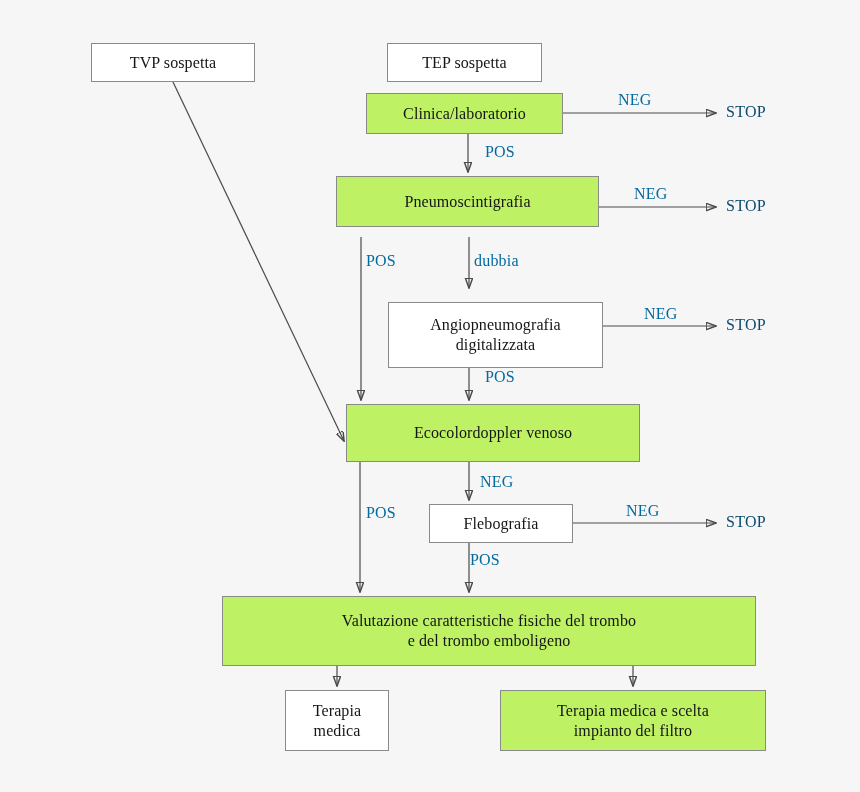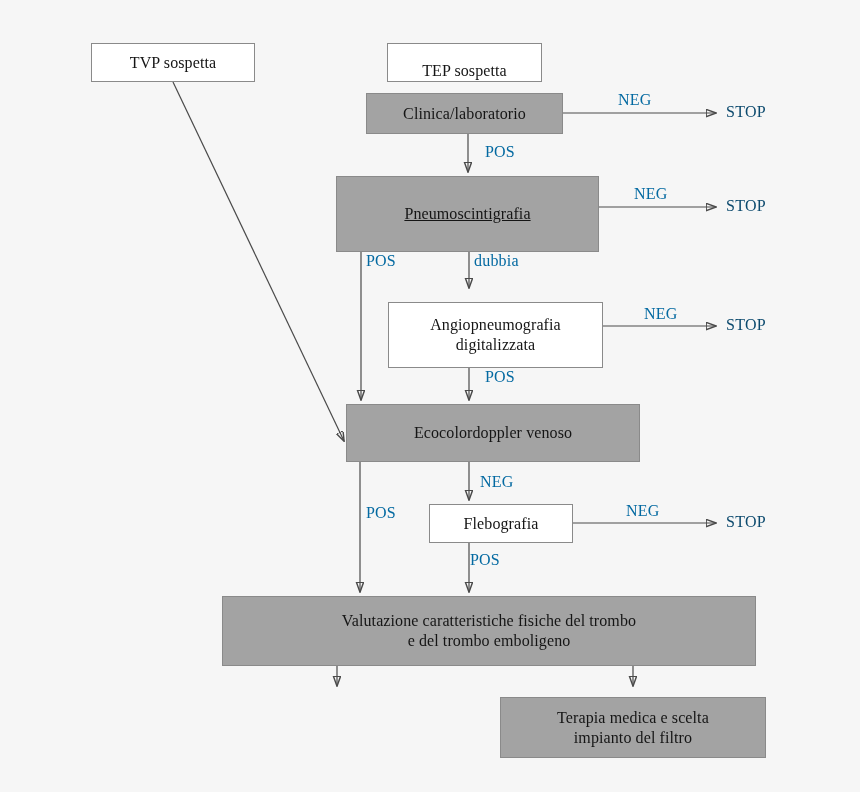--- a/index.html
+++ b/index.html
@@ -13,21 +13,21 @@
     width: 860px;
     height: 792px;
     background: #f6f6f6;
     font-family: "Liberation Serif", "DejaVu Serif", serif;
     overflow: hidden;
   }
   .node {
     position: absolute;
     box-sizing: border-box;
     border: 1px solid #8a8a8a;
-    background: #a3a3a3;
+    background: #bef264;
     display: flex;
     align-items: center;
     justify-content: center;
     text-align: center;
     color: #151515;
     font-size: 16px;
     line-height: 1.22;
     letter-spacing: 0.1px;
   }
   .node.white { background: #ffffff; }
@@ -99,29 +99,29 @@
 
     <line x1="337" y1="659" x2="337" y2="686" marker-end="url(#arrow)"></line>
 
     <line x1="633" y1="659" x2="633" y2="686" marker-end="url(#arrow)"></line>
   </svg>
 
   <div class="node white" style="left:91px; top:43px; width:164px; height:39px;">
     <span>TVP sospetta</span>
   </div>
 
-  <div class="node white" style="left:387px; top:43px; width:155px; height:39px;align-items:flex-end;">
+  <div class="node white" style="left:387px; top:43px; width:155px; height:39px;">
     <span>TEP sospetta</span>
   </div>
 
   <div class="node" style="left:366px; top:93px; width:197px; height:41px;">
     <span>Clinica/laboratorio</span>
   </div>
 
-  <div class="node" style="left:336px; top:176px; width:263px; height:76px;text-decoration:underline;">
+  <div class="node" style="left:336px; top:176px; width:263px; height:51px;">
     <span>
       <span>Pneumoscintigrafia</span>
     </span>
   </div>
 
   <div class="node white" style="left:388px; top:302px; width:215px; height:66px;">
     <span>
       <span>Angiopneumografia</span>
       <span>digitalizzata</span>
     </span>
@@ -135,22 +135,28 @@
     <span>Flebografia</span>
   </div>
 
   <div class="node" style="left:222px; top:596px; width:534px; height:70px;">
     <span>
       <span>Valutazione caratteristiche fisiche del trombo</span>
       <span>e del trombo emboligeno</span>
     </span>
   </div>
 
+  <div class="node white" style="left:285px; top:690px; width:104px; height:61px;">
+    <span>
+      <span>Terapia</span>
+      <span>medica</span>
+    </span>
+  </div>
 
-  <div class="node" style="left:500px; top:690px; width:266px; height:61px;margin-top:7px;">
+  <div class="node" style="left:500px; top:690px; width:266px; height:61px;">
     <span>
       <span>Terapia medica e scelta</span>
       <span>impianto del filtro</span>
     </span>
   </div>
 
   <div class="terminal" style="left:726px; top:103px;">STOP</div>
   <div class="terminal" style="left:726px; top:197px;">STOP</div>
   <div class="terminal" style="left:726px; top:316px;">STOP</div>
   <div class="terminal" style="left:726px; top:513px;">STOP</div>

